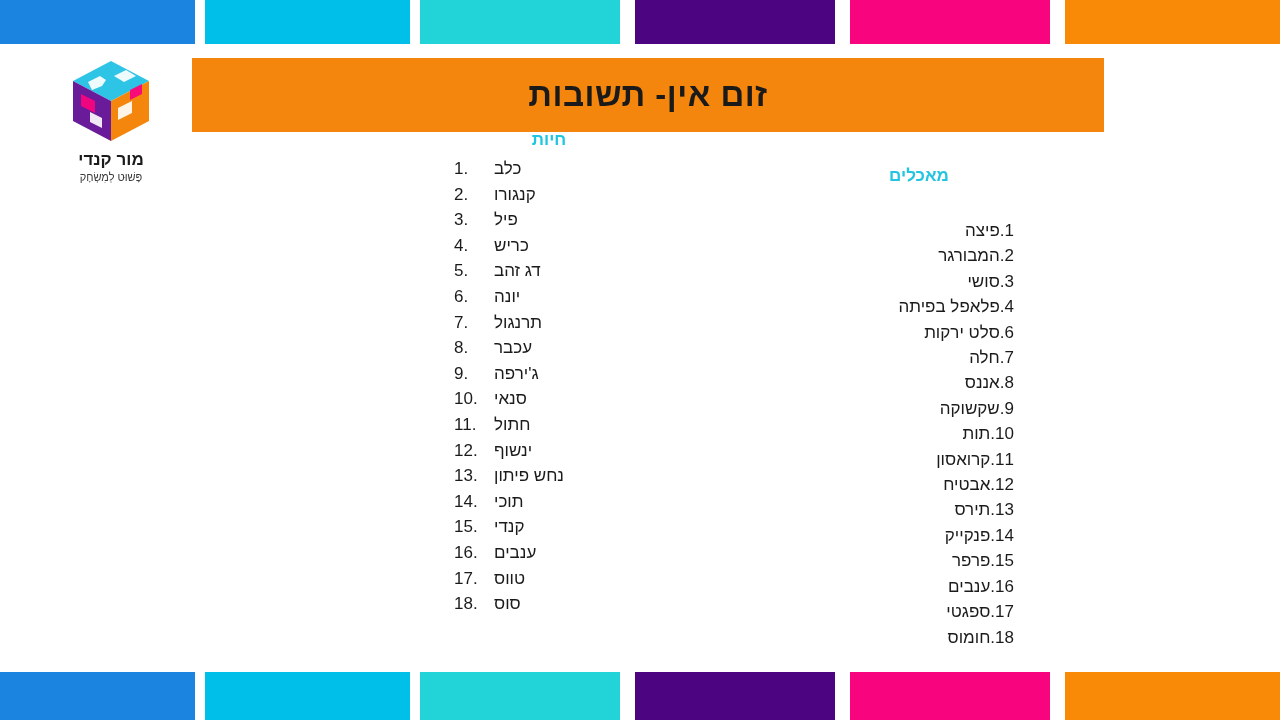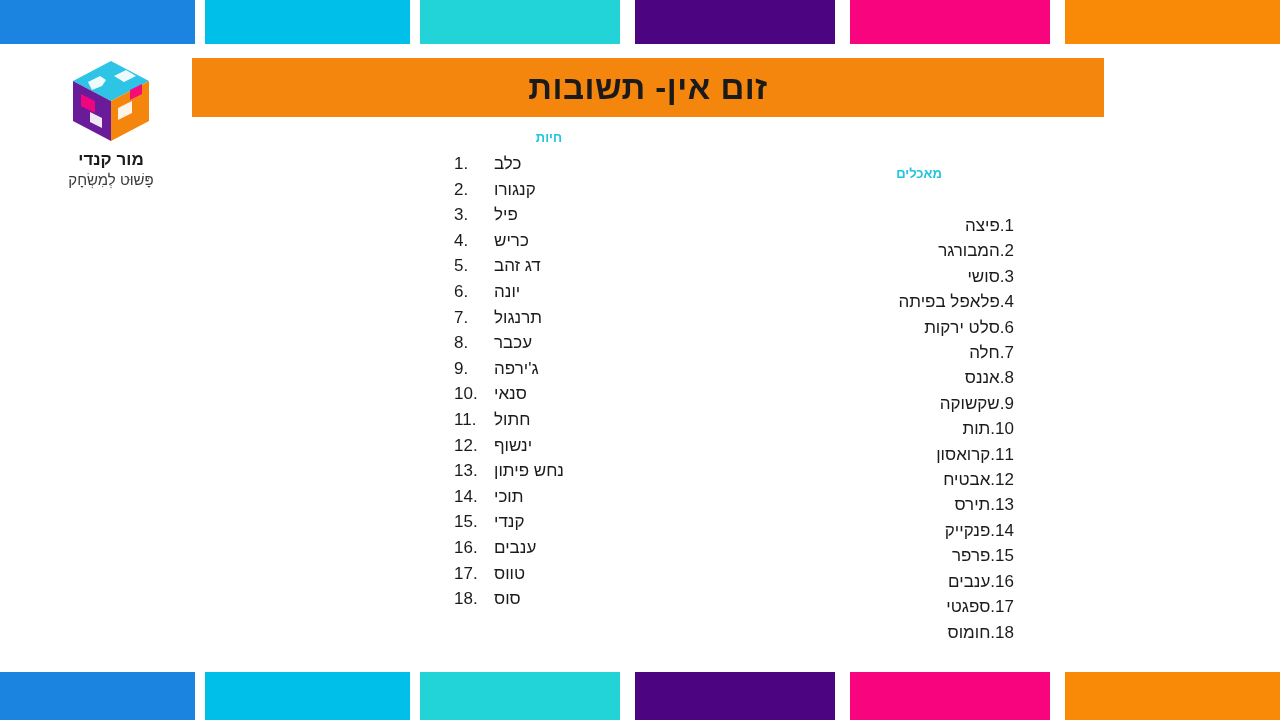--- a/index.html
+++ b/index.html
@@ -34,21 +34,21 @@
     background: #ffffff;
     z-index: 5;
   }
 
   
   .title-banner {
     position: absolute;
     left: 158px;
     top: 10px;
     width: 912px;
-    height: 59px;
+    height: 74px;
     background: #f5860d;
     display: flex;
     align-items: center;
     justify-content: center;
   }
   .title-banner .title-text {
     font-size: 33px;
     font-weight: bold;
     color: #1a1a1a;
     direction: rtl;
@@ -70,34 +70,34 @@
     position: relative;
   }
   .logo-name {
     margin-top: 6px;
     font-size: 17px;
     font-weight: bold;
     color: #1b1b1b;
     direction: rtl;
   }
   .logo-tag {
-    font-size: 15px;
+    font-size: 11px;
     color: #3a3a3a;
     direction: rtl;
     margin-top: 1px;
   }
 
   
   .col {
     position: absolute;
     direction: rtl;
     text-align: right;
   }
   .col-heading {
-    font-size: 13px;
+    font-size: 17px;
     font-weight: bold;
     color: #20c5e0;
     margin-bottom: 6px;
     text-align: center;
   }
   .col-heading.animals { color: #20c5e0; }
   .col-list {
     margin: 0;
     padding: 0;
     list-style: none;

